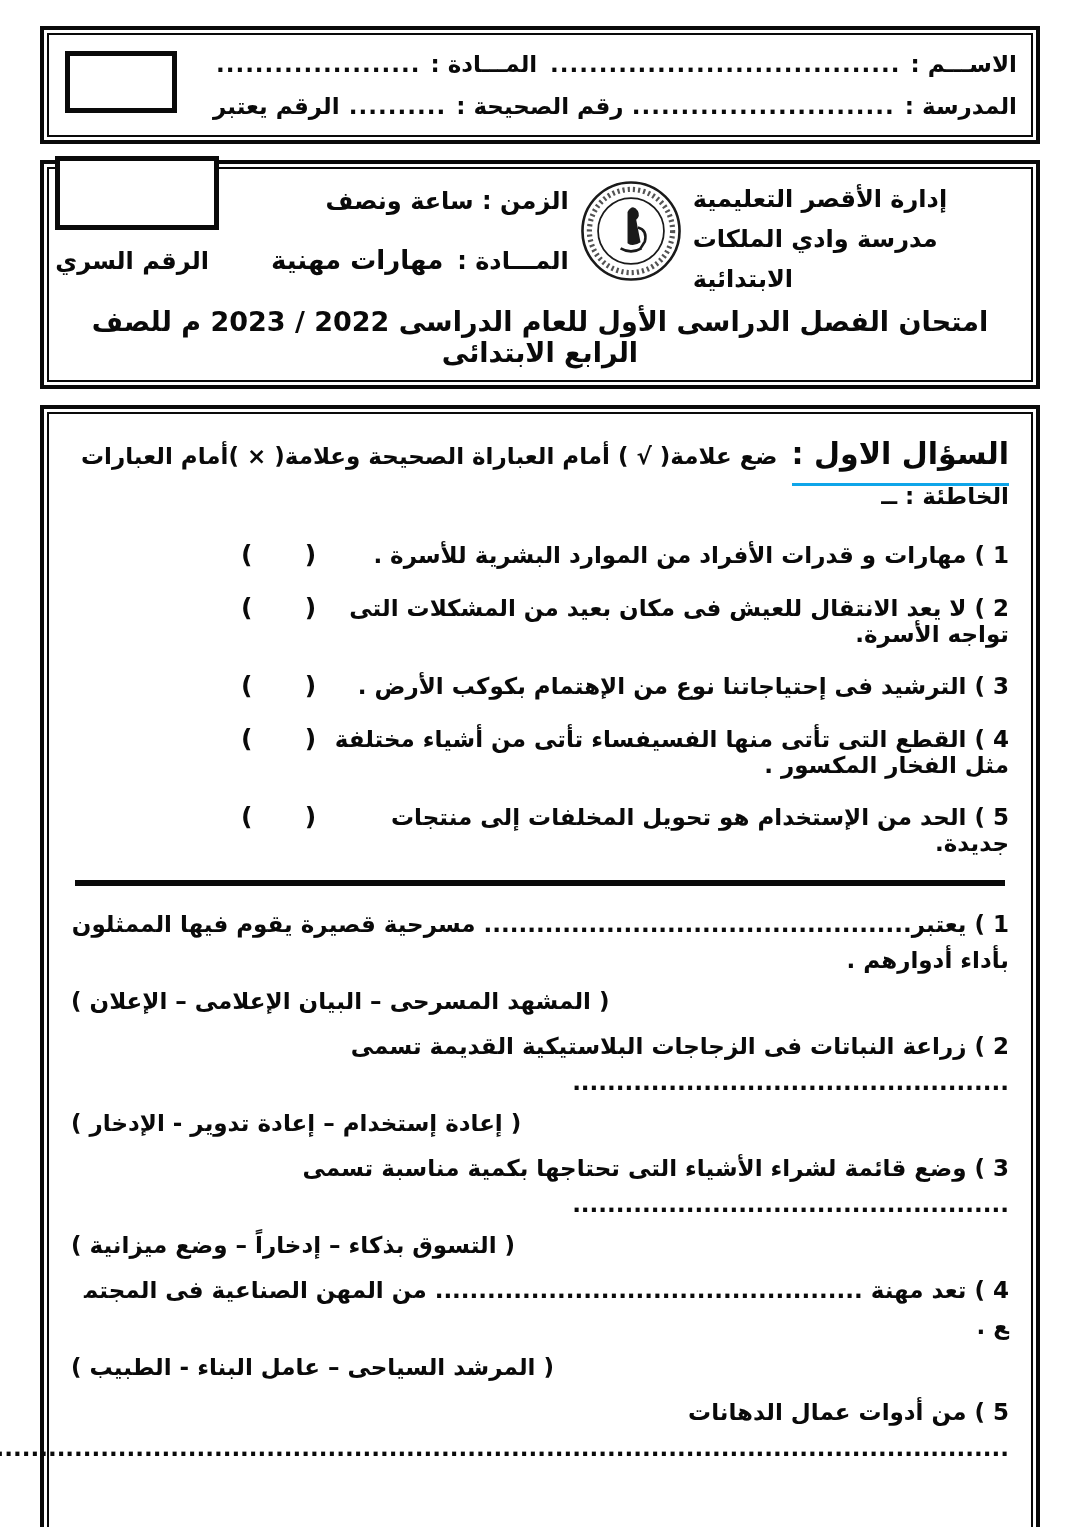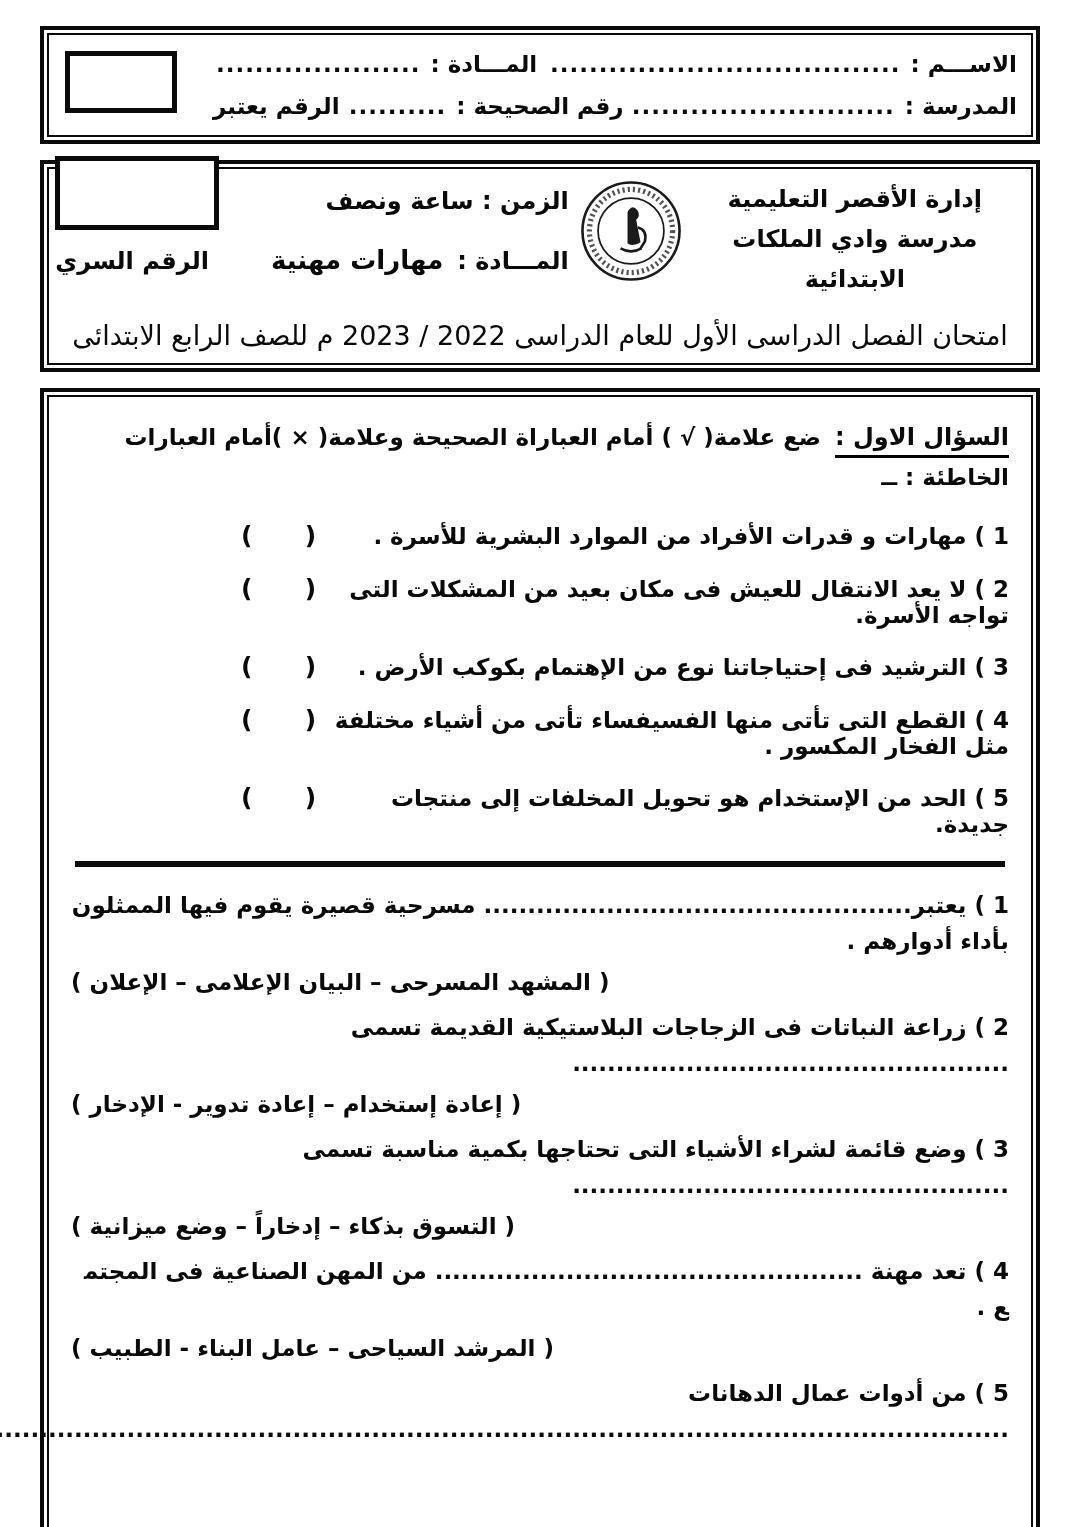--- a/index.html
+++ b/index.html
@@ -29,32 +29,32 @@
     width:112px; height:62px; border:5px solid #0a0a0a; background:#fff;
   }
 
   
   .hdr-inner { padding-top:10px; }
   .secret-box-2 {
     position:absolute; left:6px; top:-13px;
     width:164px; height:74px; border:5px solid #0a0a0a; background:#fff; z-index:2;
   }
   .hdr-grid { display:flex; align-items:flex-start; }
-  .hdr-right { width:34%; font-size:24px; font-weight:bold; line-height:40px; text-align:center; }
+  .hdr-right { width:34%; font-size:24px; font-weight:bold; line-height:40px; text-align:left; }
   .hdr-center { width:13%; display:flex; justify-content:center; }
   .hdr-left { width:53%; font-size:24px; font-weight:bold; line-height:44px; }
   .subject-line { display:flex; align-items:baseline; gap:14px; white-space:nowrap; }
   .subject-value { font-size:26px; font-weight:900; }
   .secret-label-2 { margin-right:48px;margin-top:16px; }
-  .exam-title { text-align:center; font-size:27px; font-weight:400; margin-top:21px; padding-bottom:4px; }
+  .exam-title { text-align:center; font-size:27px; font-weight:700; margin-top:7px; padding-bottom:4px; }
 
   
   .main-inner { min-height:1170px; padding:14px 22px 10px; }
   .q-head { margin-top:6px; font-size:23px; font-weight:bold; line-height:40px; }
-  .q-title { font-size:24px; font-weight:900; border-bottom:3px solid #000000; padding-bottom:4px; }
+  .q-title { font-size:30px; font-weight:900; border-bottom:3px solid #0ea5e9; padding-bottom:12px; }
   .q-rest { margin-right:6px; }
 
   .tf-row {
     display:flex; justify-content:space-between; align-items:baseline;
     font-size:23px; font-weight:bold; margin-top:24px; padding-left:170px;
   }
   .tf-answer { white-space:pre; font-size:25px; }
 
   .divider { height:6px; background:#0a0a0a; margin:24px 4px 20px; }
 

